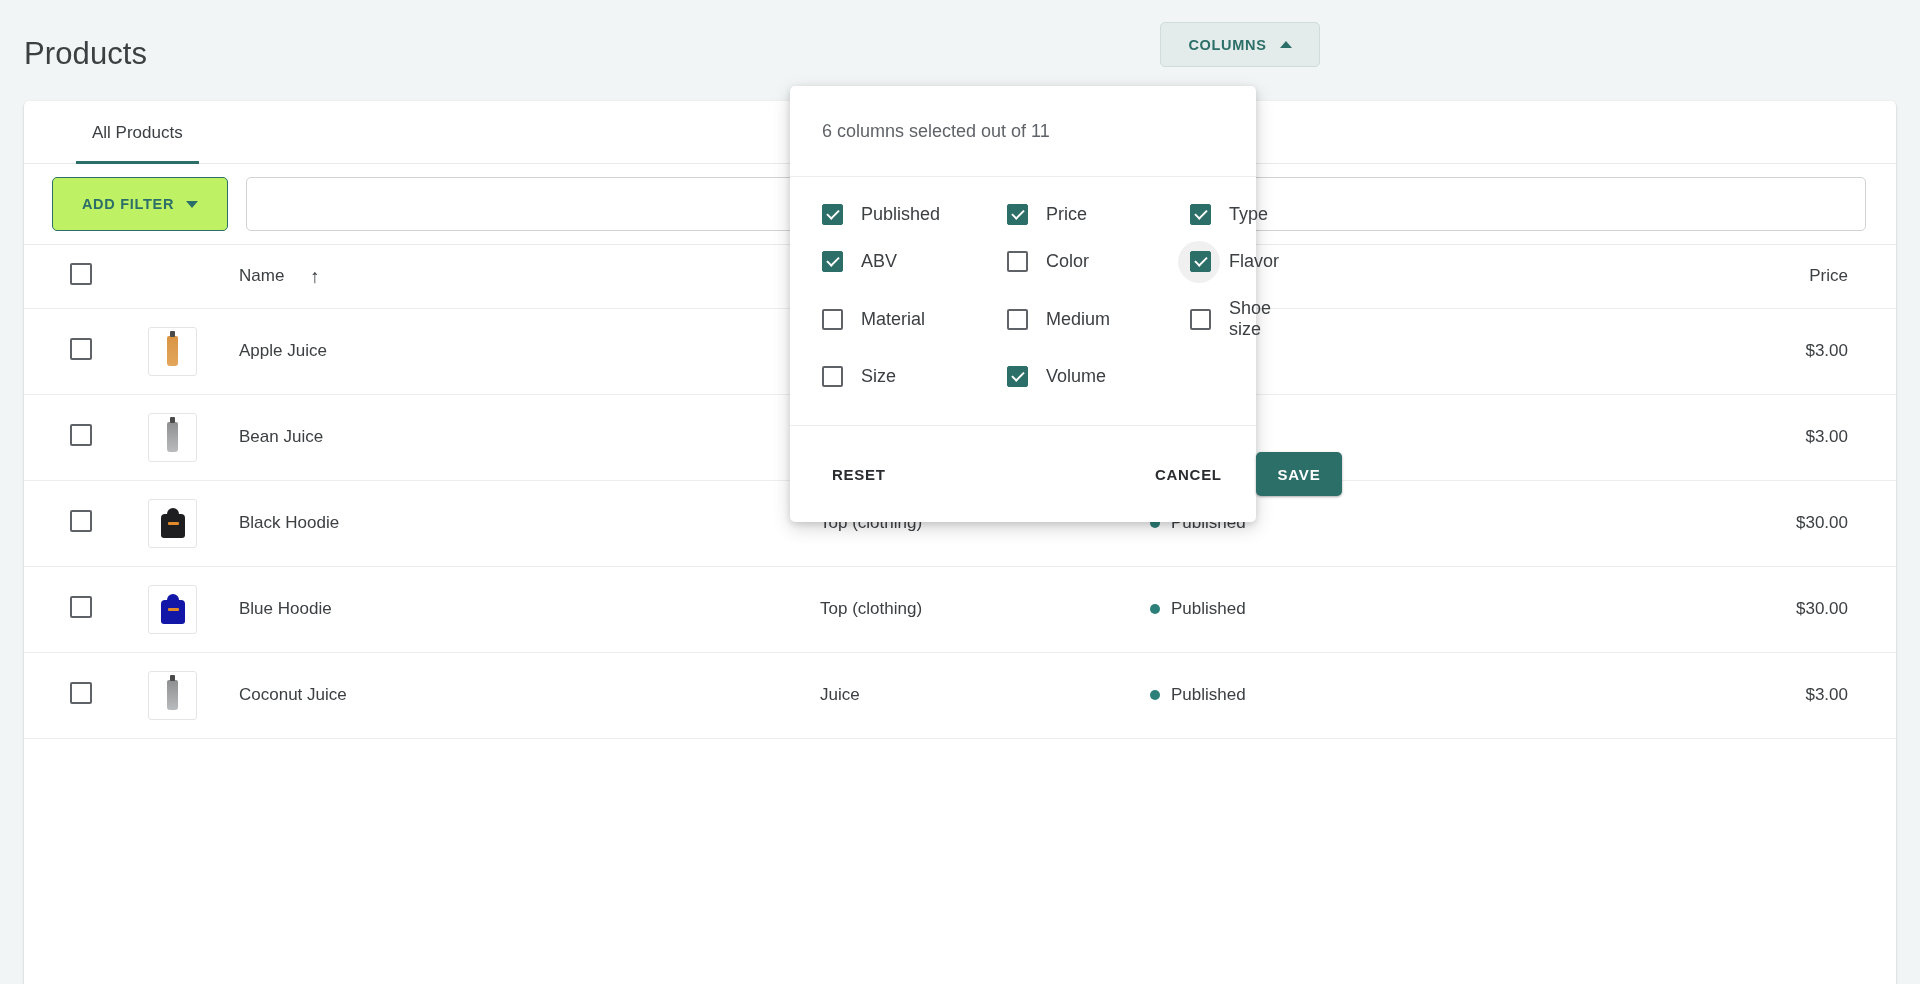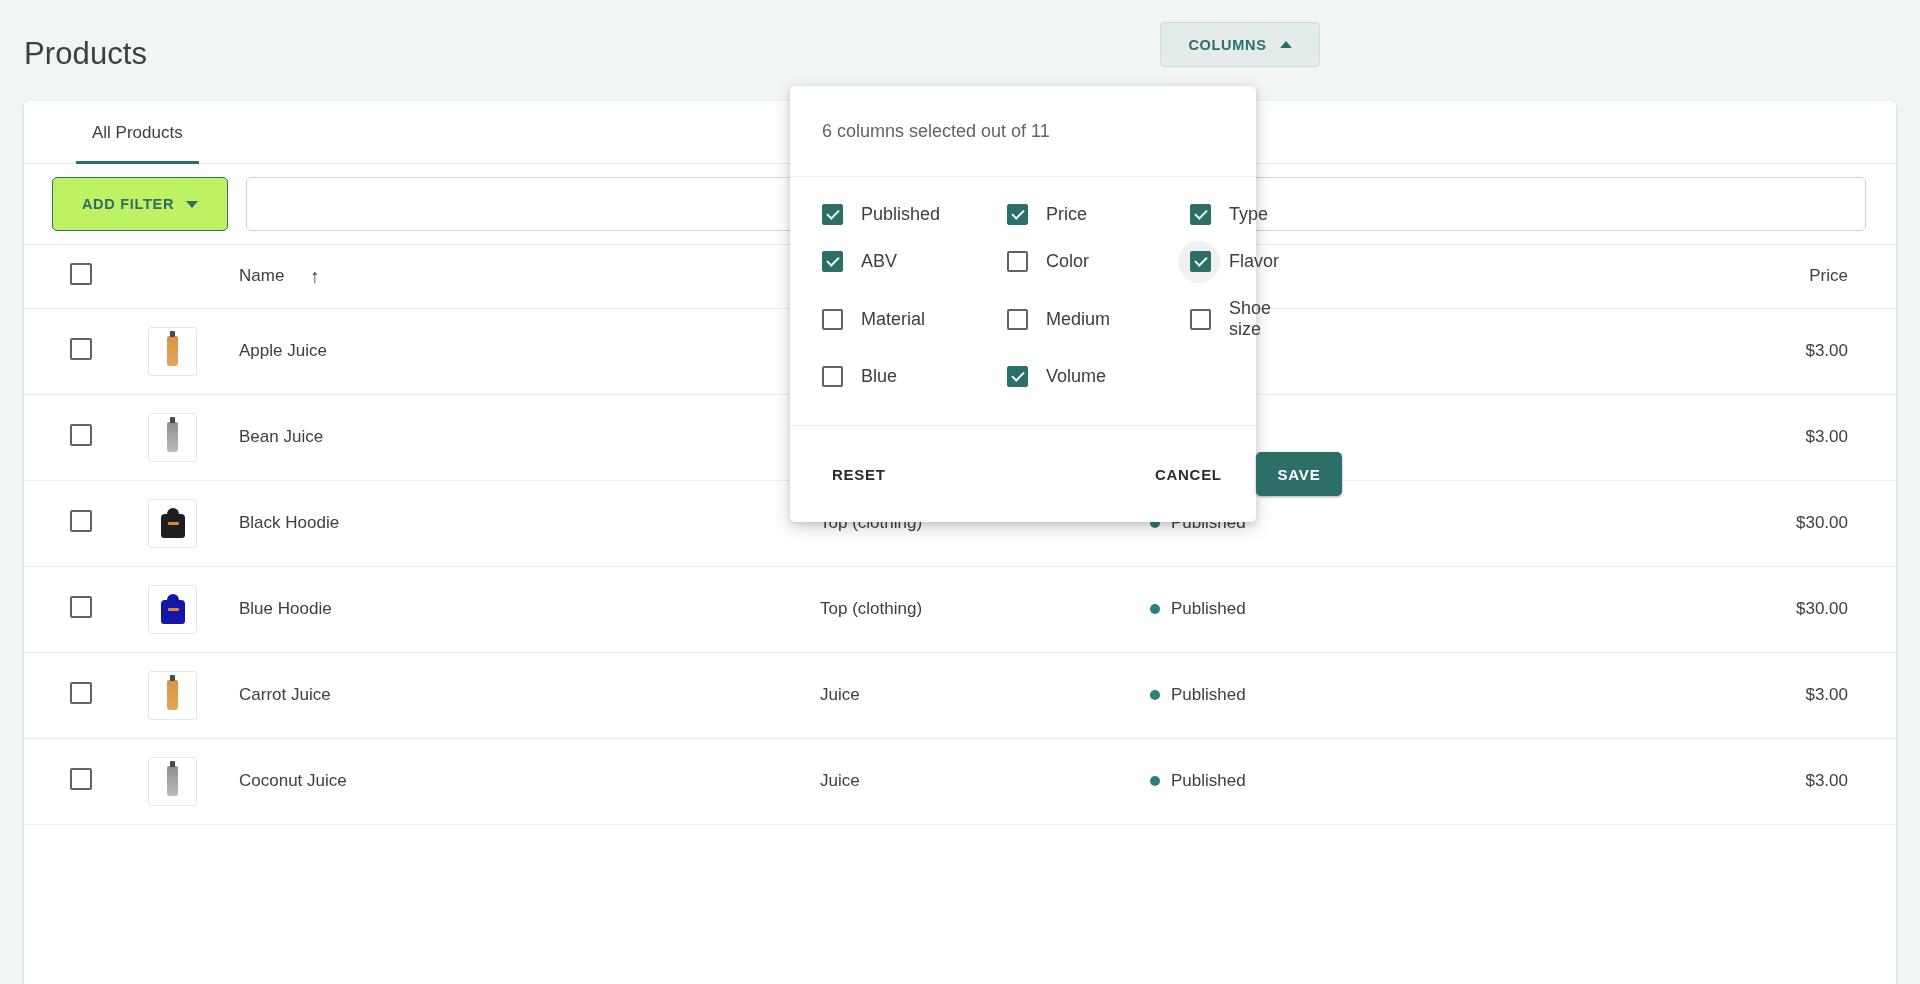--- a/index.html
+++ b/index.html
@@ -331,35 +331,20 @@
             <td class="col-pub"><span class="status">
                 <span class="dot"></span>
                 <span>Published</span>
               </span></td>
             <td class="col-price"><span>$30.00</span></td>
           </tr>
           <tr>
             <td class="col-check"><span class="sq-check"></span></td>
             <td class="col-thumb">
               <span class="thumb">
-                <span class="bottle orange"></span>
-              </span>
-            </td>
-            <td class="col-name"><span>Carrot Juice</span></td>
-            <td class="col-type"><span>Juice</span></td>
-            <td class="col-pub"><span class="status">
-                <span class="dot"></span>
-                <span>Published</span>
-              </span></td>
-            <td class="col-price"><span>$3.00</span></td>
-          </tr>
-          <tr>
-            <td class="col-check"><span class="sq-check"></span></td>
-            <td class="col-thumb">
-              <span class="thumb">
                 <span class="bottle gray"></span>
               </span>
             </td>
             <td class="col-name"><span>Coconut Juice</span></td>
             <td class="col-type"><span>Juice</span></td>
             <td class="col-pub"><span class="status">
                 <span class="dot"></span>
                 <span>Published</span>
               </span></td>
             <td class="col-price"><span>$3.00</span></td>
@@ -403,21 +388,21 @@
         <div class="cb-row">
           <span class="cb off"></span>
           <span class="cb-label">Medium</span>
         </div>
         <div class="cb-row">
           <span class="cb off"></span>
           <span class="cb-label">Shoe size</span>
         </div>
         <div class="cb-row">
           <span class="cb off"></span>
-          <span class="cb-label">Blue</span>
+          <span class="cb-label">Size</span>
         </div>
         <div class="cb-row">
           <span class="cb on"></span>
           <span class="cb-label">Volume</span>
         </div>
       </div>
     <div class="pop-foot">
       <span class="lnk-reset">RESET</span>
       <span class="lnk-cancel">CANCEL</span>
       <span class="btn-save">SAVE</span>

